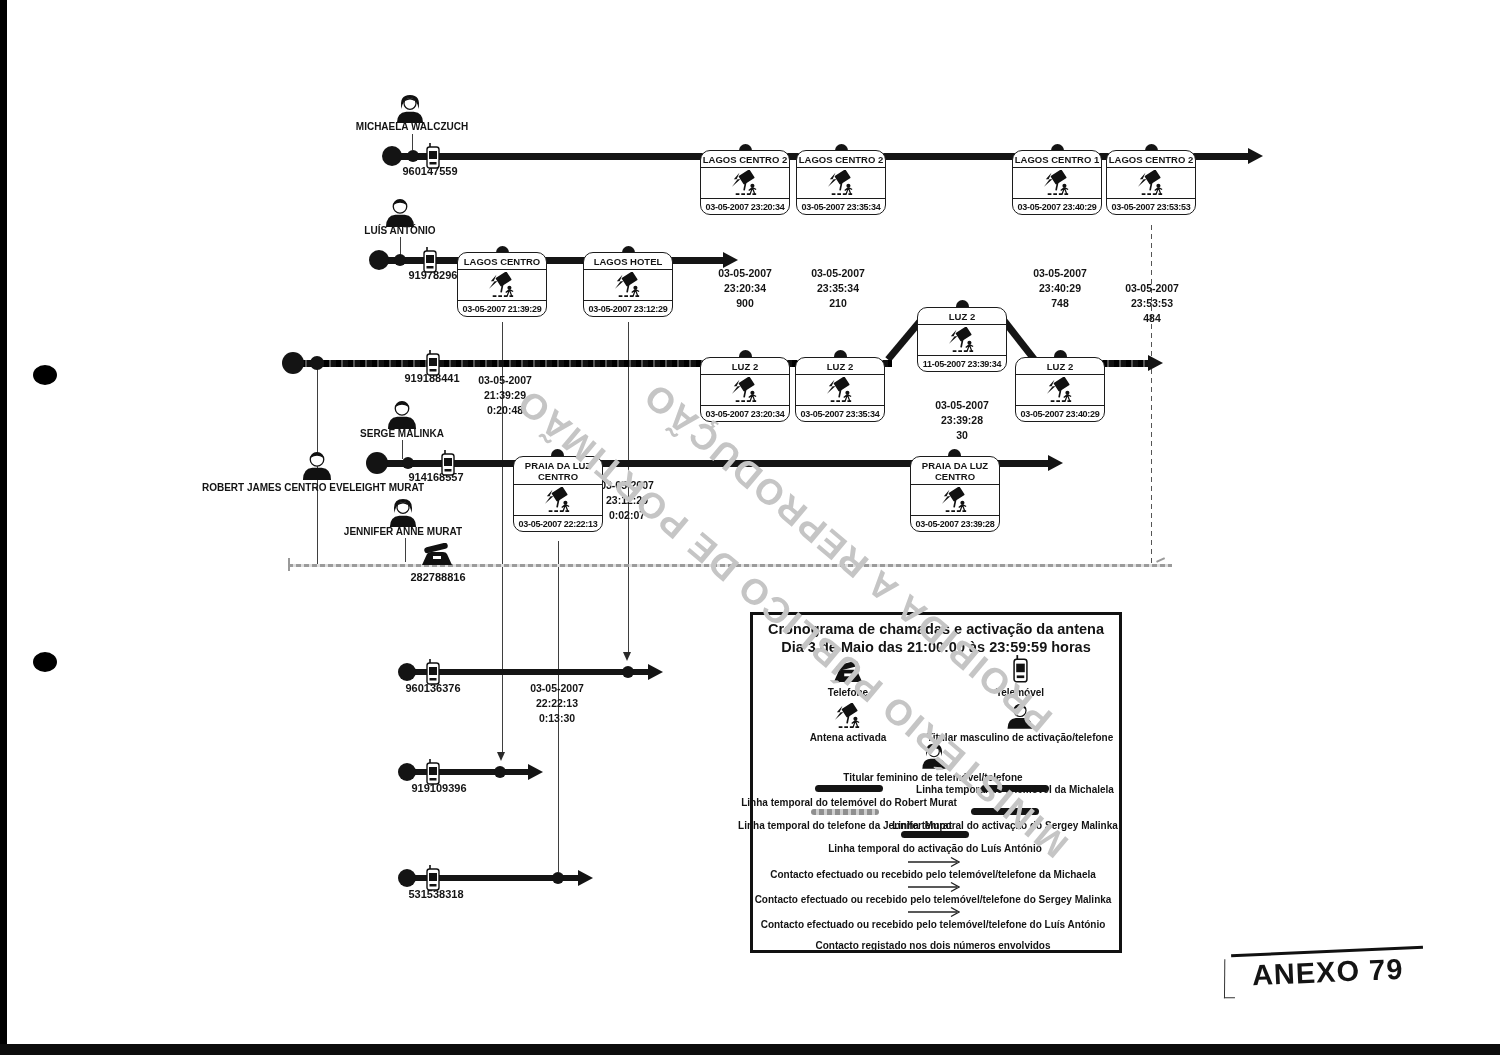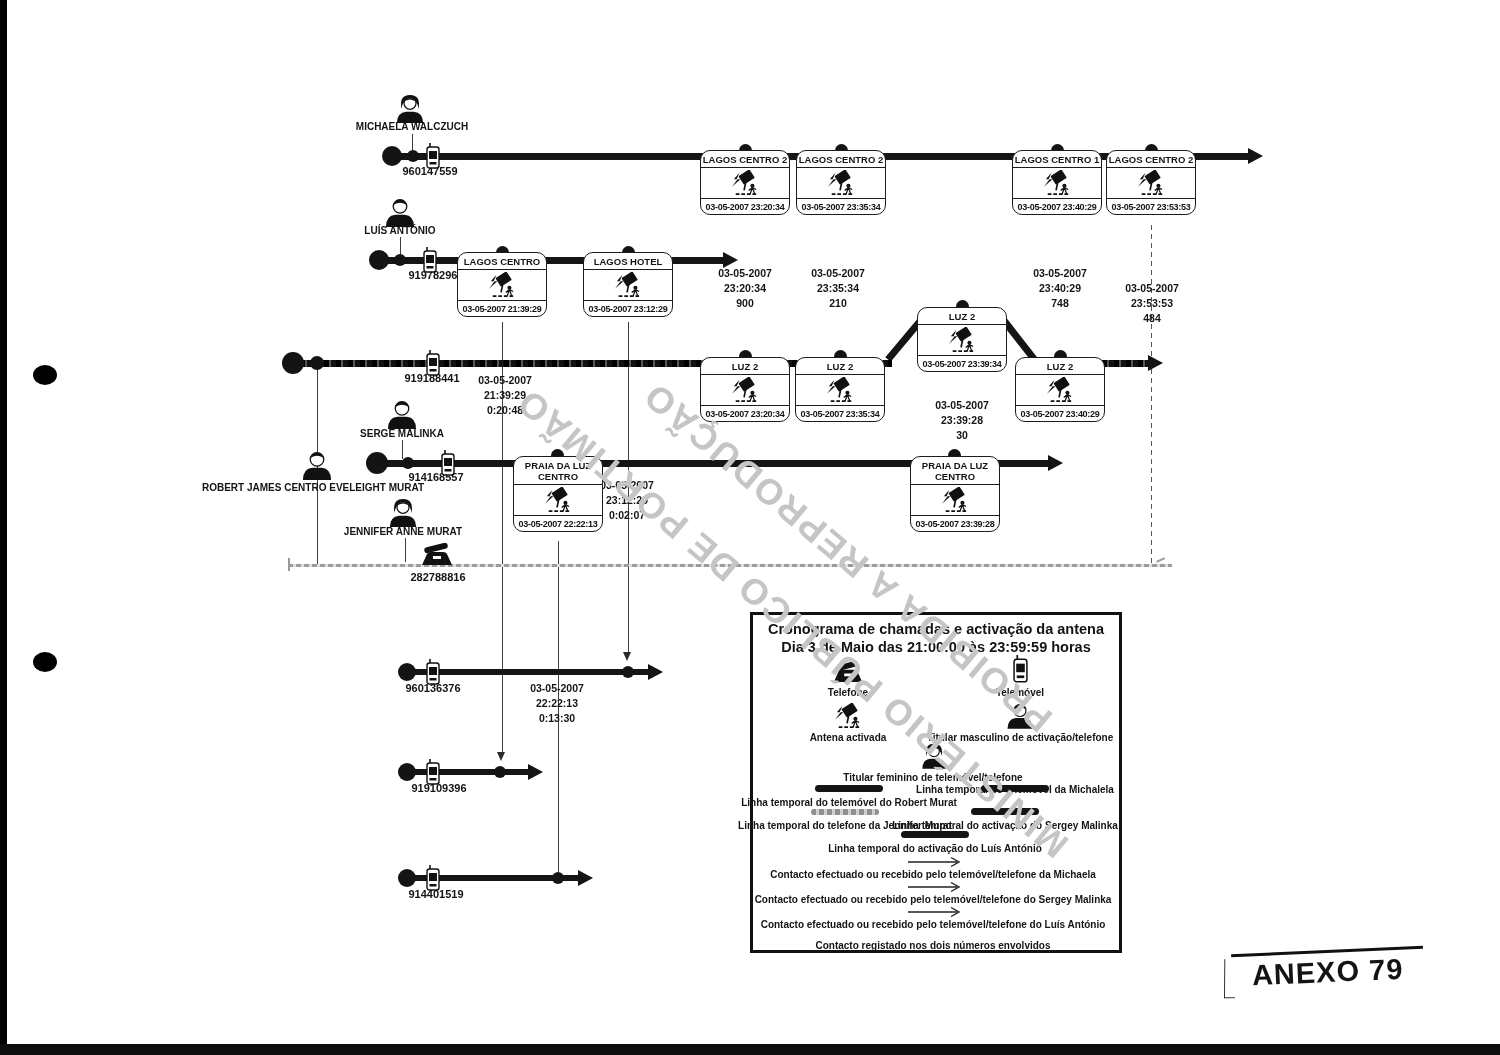--- a/index.html
+++ b/index.html
@@ -293,21 +293,21 @@
     <div class="bd">03-05-2007 23:35:34</div>
   </div>
   <div class="dot" style="left:956px;top:300px;width:13px;height:13px"></div>
   <div class="box" style="left:917px;top:307px">
     <div class="bt">LUZ 2</div>
     <div class="bi">
         <svg width="30" height="26" viewBox="0 0 32 28">
           <use href="#ant"></use>
         </svg>
       </div>
-    <div class="bd">03-05-2007 23:39:34</div>
+    <div class="bd">11-05-2007 23:39:34</div>
   </div>
   <div class="dot" style="left:1054px;top:350px;width:13px;height:13px"></div>
   <div class="box" style="left:1015px;top:357px">
     <div class="bt">LUZ 2</div>
     <div class="bi">
         <svg width="30" height="26" viewBox="0 0 32 28">
           <use href="#ant"></use>
         </svg>
       </div>
     <div class="bd">03-05-2007 23:40:29</div>
@@ -389,21 +389,21 @@
   <div class="dot" style="left:494px;top:766px;width:12px;height:12px"></div>
 
   <div class="tl thin6" style="left:405px;top:875px;width:173px"></div>
   <div class="arrR" style="left:578px;top:870px"></div>
   <div class="dot" style="left:398px;top:869px;width:18px;height:18px"></div>
   <div class="picon" style="left:426px;top:865px">
     <svg width="14" height="26" viewBox="0 0 14 26">
         <use href="#mobi"></use>
       </svg>
     </div>
-  <div class="num" style="left:436px;top:888px">914401519</div>
+  <div class="num" style="left:436px;top:888px">531538318</div>
   <div class="dot" style="left:552px;top:872px;width:12px;height:12px"></div>
 
   <div class="legend">
     <div class="lg-t" style="top:6px">Cronograma de chamadas e activação da antena</div>
     <div class="lg-t" style="top:24px">Dia 3 de Maio das 21:00:00 às 23:59:59 horas</div>
 
     <div class="lg-ic" style="left:78px;top:46px">
       <svg width="34" height="23" viewBox="0 0 36 24">
           <use href="#desk"></use>
         </svg>

